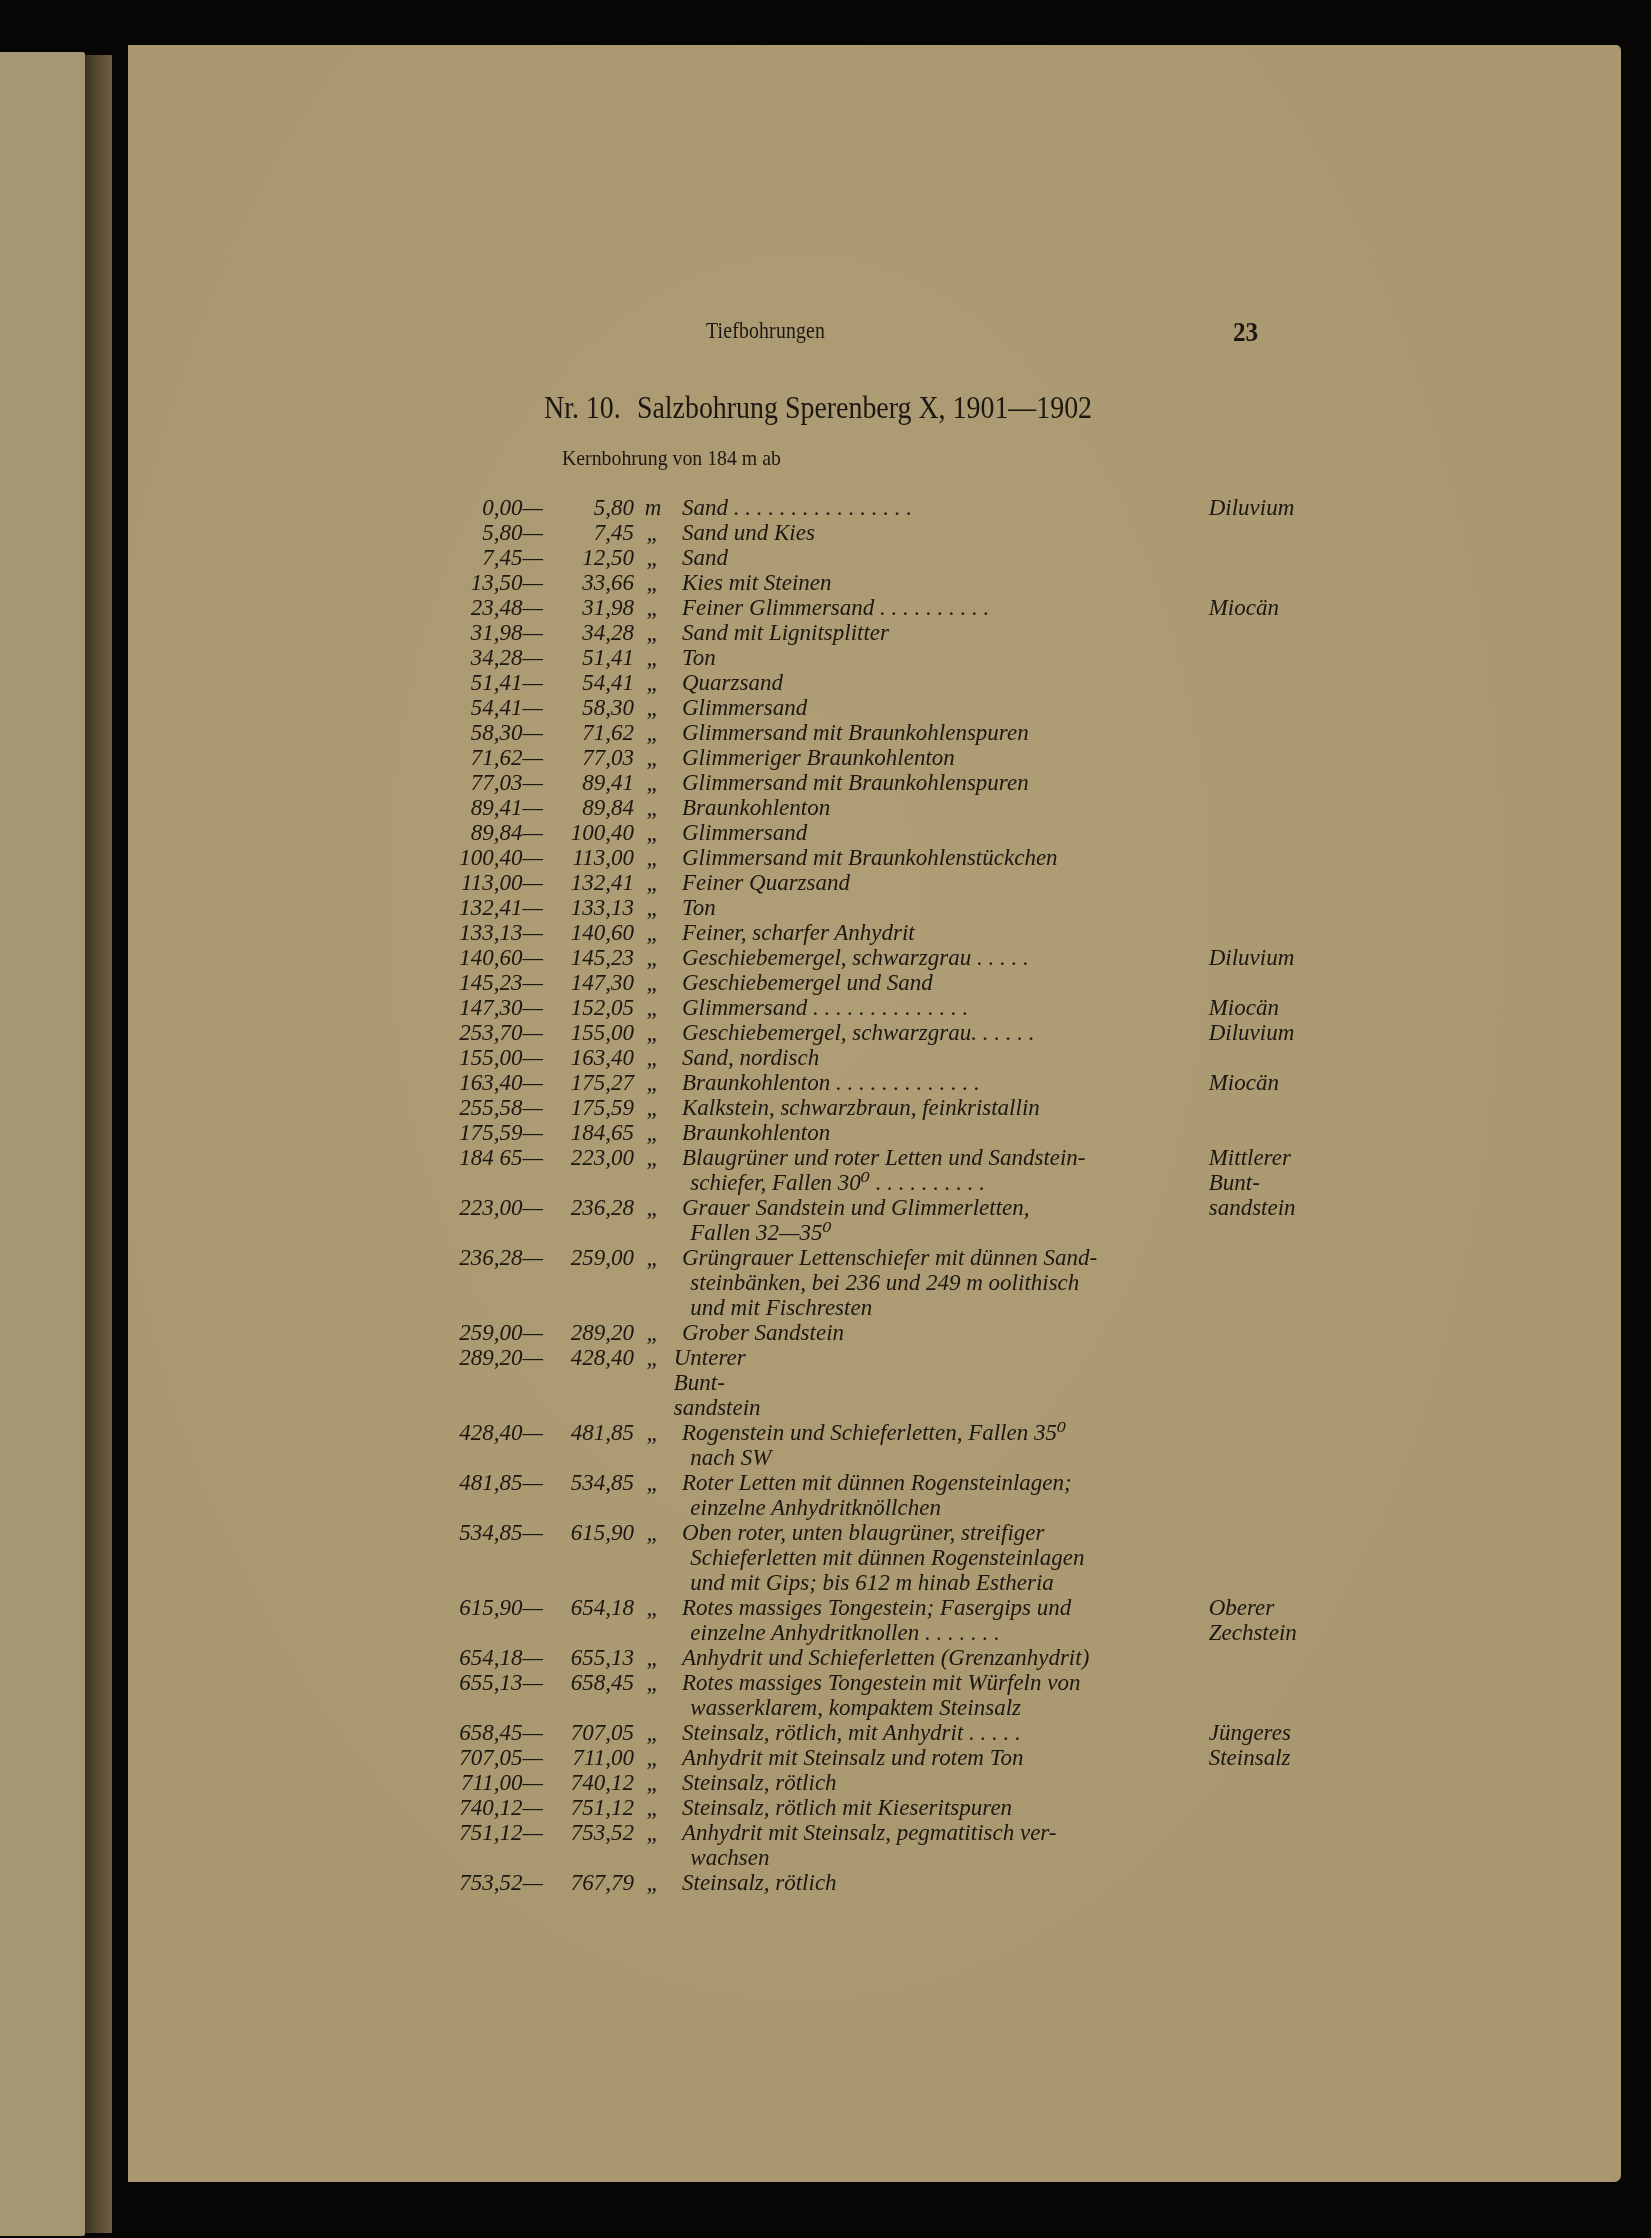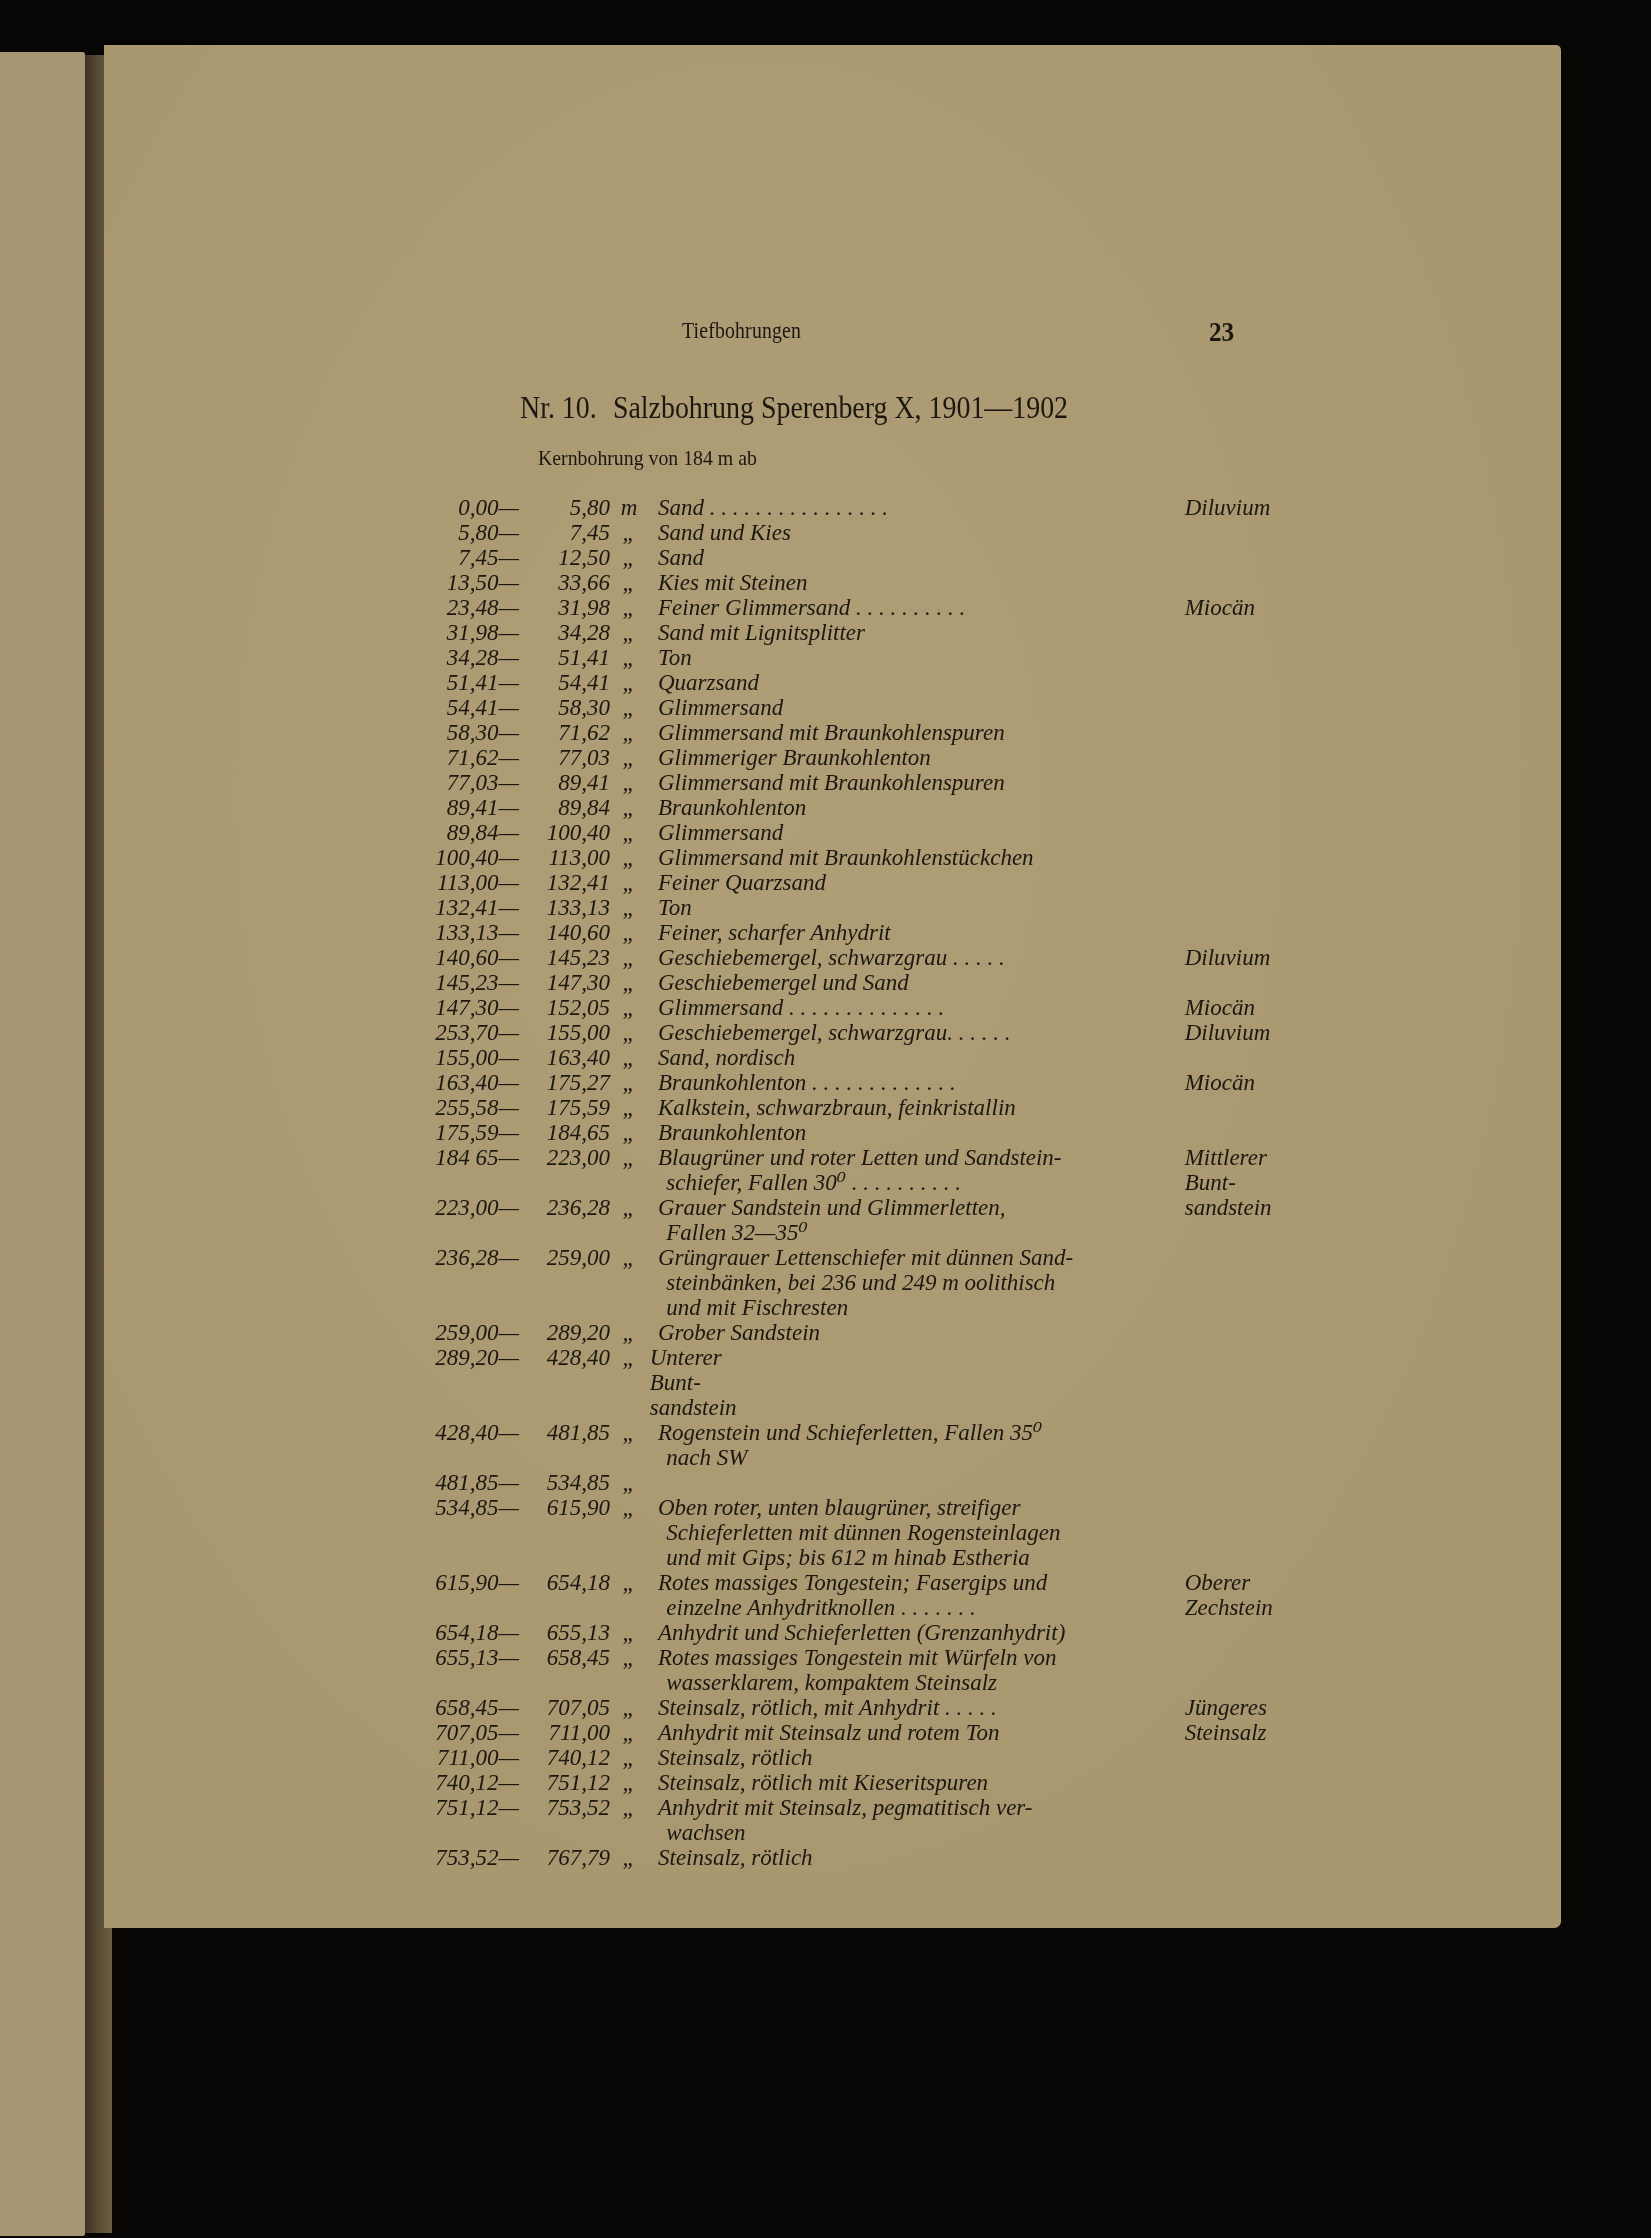--- a/index.html
+++ b/index.html
@@ -9,25 +9,26 @@
   }
   .left-page {
     position:absolute; left:0; top:52px; width:85px; height:2184px;
     background:#a69674; border-radius:0 2.5px 2.5px 0;
   }
   .gutter {
     position:absolute; left:85px; top:55px; width:27px; height:2178px;
     background:linear-gradient(90deg,#3a3221 0%,#574a33 45%,#6e5f43 100%);
   }
   .page {
-    position:absolute; left:104px; top:45px; width:1457px; height:1883px;
+    position:absolute; left:128px; top:45px; width:1457px; height:2137px;
     background:#a8976f;
     background-image:
       radial-gradient(ellipse at 45% 40%, rgba(180,163,123,0.55) 0%, rgba(168,151,111,0) 70%);
     border-radius:0 5px 6.6px 0;
+    padding-left:36px;
   }
   .running-head {
     position:absolute; top:273px; left:0; width:1457px; height:33px;
   }
   .running-title {
     position:absolute; left:578px; top:0; font-size:23px; letter-spacing:0.2px;
     transform:scaleX(0.86); transform-origin:left top;
   }
   .page-number {
     position:absolute; left:1105px; top:-1.7px; font-size:28px; font-weight:bold;
@@ -382,20 +383,24 @@
         <div class="desc">
           <span class="line">Rogenstein und Schieferletten, Fallen 35⁰</span>
           <span class="line cont">nach SW</span>
         </div>
         <div class="form"></div>
       </div>
       <div class="row">
         <div class="from">481,85—</div>
         <div class="to">534,85</div>
         <div class="unit">„</div>
+        <div class="desc">
+          <span class="line">Roter Letten mit dünnen Rogensteinlagen;</span>
+          <span class="line cont">einzelne Anhydritknöllchen</span>
+        </div>
         <div class="form"></div>
       </div>
       <div class="row">
         <div class="from">534,85—</div>
         <div class="to">615,90</div>
         <div class="unit">„</div>
         <div class="desc">
           <span class="line">Oben roter, unten blaugrüner, streifiger</span>
           <span class="line cont">Schieferletten mit dünnen Rogensteinlagen</span>
           <span class="line cont">und mit Gips; bis 612 m hinab Estheria</span>

